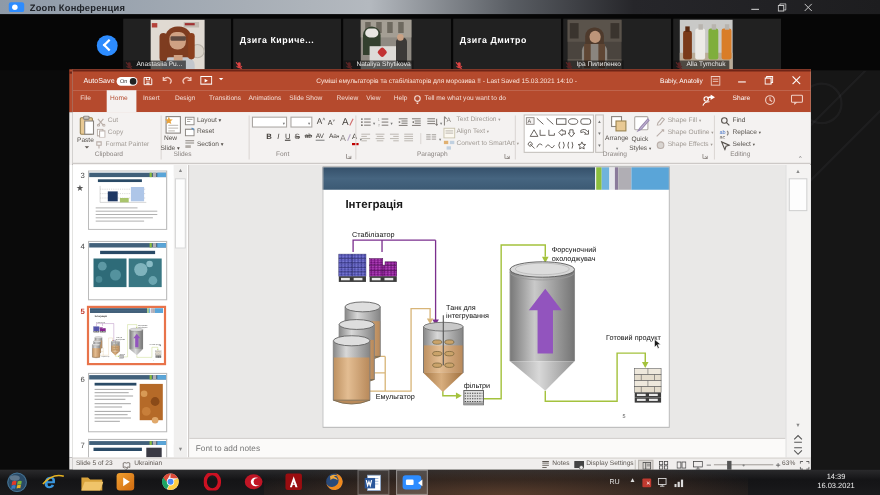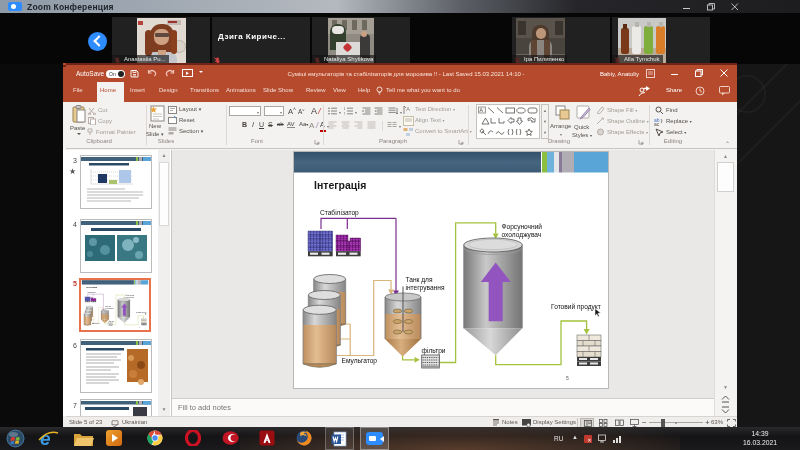--- a/index.html
+++ b/index.html
@@ -111,20 +111,29 @@
       </div>
       <div class="mic"><svg width="7" height="9" viewBox="0 0 7 9">
             <rect x="2.2" y="0.5" width="2.6" height="4.5" rx="1.3" fill="#d44"></rect>
             <path d="M1 4 q2.5 3 5 0" stroke="#d44" fill="none"></path>
             <rect x="3" y="6.5" width="1" height="2" fill="#d44"></rect>
             <line x1="0.5" y1="0.5" x2="6.5" y2="8" stroke="#d44"></line>
           </svg></div>
       <div class="tname">Nataliya Shytikova</div>
     </div>
 
+    <div class="tile" style="left:412px">
+      <div class="ctext" style="top:15px">Дзига Дмитро</div>
+      <div class="mic"><svg width="7" height="9" viewBox="0 0 7 9">
+            <rect x="2.2" y="0.5" width="2.6" height="4.5" rx="1.3" fill="#d44"></rect>
+            <path d="M1 4 q2.5 3 5 0" stroke="#d44" fill="none"></path>
+            <rect x="3" y="6.5" width="1" height="2" fill="#d44"></rect>
+            <line x1="0.5" y1="0.5" x2="6.5" y2="8" stroke="#d44"></line>
+          </svg></div>
+    </div>
 
     <div class="tile" style="left:512px">
       <div class="abs" style="left:4px;top:1px;width:49px;height:46px;background:#4a443e;">
         <div class="abs" style="left:0;top:0;width:49px;height:20px;background:#5a534b;"></div>
         <div class="abs" style="left:2px;top:3px;width:8px;height:14px;background:#3a342e"></div>
         <div class="abs" style="left:39px;top:3px;width:8px;height:14px;background:#3a342e"></div>
         <div class="abs" style="left:0;top:36px;width:49px;height:11px;background:#6a635a;"></div>
         <div class="abs" style="left:16px;top:7px;width:17px;height:26px;background:#4e3a2c;border-radius:8px 8px 0 0;"></div>
         <div class="abs" style="left:19.5px;top:10px;width:10px;height:11px;background:#bd9579;border-radius:5px;"></div>
         <div class="abs" style="left:13px;top:22px;width:23px;height:25px;background:#8a857f;border-radius:6px 6px 0 0;"></div>
@@ -766,21 +775,21 @@
       <svg class="abs" style="left:655px;top:245px" width="9" height="8" viewBox="0 0 9 8">
           <path d="M1 4.5 L4.5 1 L8 4.5" fill="none" stroke="#555" stroke-width="1"></path>
           <line x1="1" y1="7" x2="8" y2="7" stroke="#555" stroke-width="1"></line>
         </svg>
       <svg class="abs" style="left:655px;top:256px" width="9" height="8" viewBox="0 0 9 8">
           <line x1="1" y1="1" x2="8" y2="1" stroke="#555" stroke-width="1"></line>
           <path d="M1 3.5 L4.5 7 L8 3.5" fill="none" stroke="#555" stroke-width="1"></path>
         </svg>
     </div>
     <div class="abs" id="notesbar">
-        <div class="abs" style="left:6px;top:4px;font-size:7.5px;color:#777;">Fill to add notes</div>
+        <div class="abs" style="left:6px;top:4px;font-size:7.5px;color:#777;">Font to add notes</div>
       </div>
     <div class="abs" id="statusbar">
       <div class="abs" style="left:3px;top:2px;">Slide 5 of 23</div>
       <svg class="abs" style="left:45px;top:2px" width="8" height="8" viewBox="0 0 8 8">
           <path d="M1 2 q1.5-1 3-0 q1.5-1 3-0 v4 q-1.5-1-3 0 q-1.5-1-3 0 z" fill="none" stroke="#5c5651" stroke-width="0.7"></path>
           <path d="M2.5 7 l1 1 2-2" stroke="#5c5651" fill="none" stroke-width="0.8"></path>
         </svg>
       <div class="abs" style="left:56px;top:2px;">Ukrainian</div>
       <svg class="abs" style="left:426px;top:2px" width="8" height="8" viewBox="0 0 8 8">
           <path d="M1 2 h6 M1 4 h6 M1 6 h4" stroke="#5c5651" stroke-width="0.8"></path>

